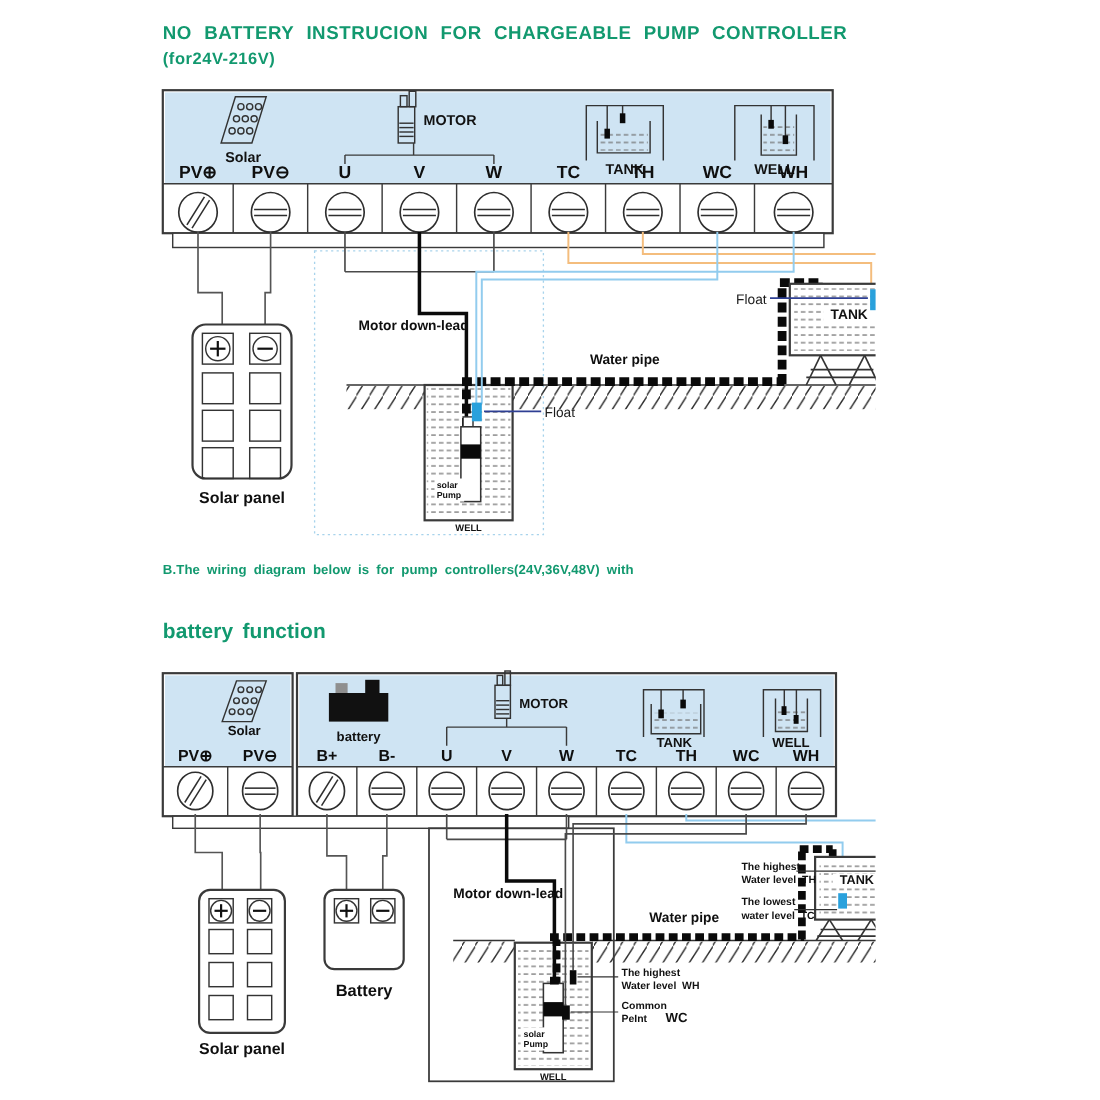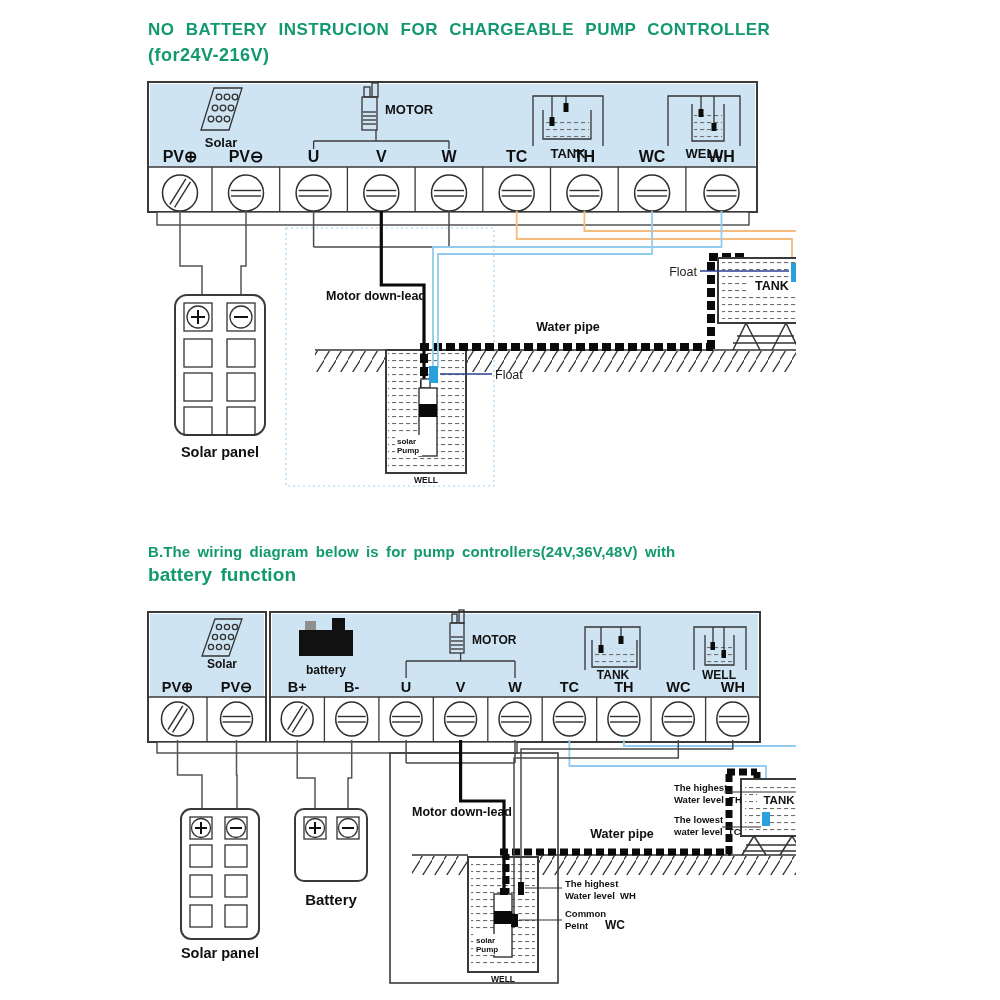--- a/index.html
+++ b/index.html
@@ -1,20 +1,20 @@
 <!DOCTYPE html>
 <html><head>
 <meta charset="utf-8">
 <style>
   html,body{margin:0;background:#fff}
   .stage{position:relative;width:796px;height:1000px;background:#fff;font-family:"Liberation Sans",sans-serif;overflow:hidden}
   .title{position:absolute;left:148px;color:#12996f;font-weight:bold;white-space:nowrap}
   .title-a1{top:20px;font-size:17px;letter-spacing:.5px;word-spacing:6px}
-  .title-a2{top:45px;font-size:18px;letter-spacing:.5px}
-  .title-b1{top:543px;font-size:15px;letter-spacing:.1px;word-spacing:3px}
+  .title-a2{top:45px;font-size:15px;letter-spacing:.5px}
+  .title-b1{top:511px;font-size:12px;letter-spacing:.1px;word-spacing:3px}
   .title-b2{top:564px;font-size:19px;letter-spacing:.1px;word-spacing:3px}
   svg{position:absolute;left:0;top:0}
   .box{fill:#fff;stroke:#3a3a3a;stroke-width:2}
   .cl{stroke:#3a3a3a;stroke-width:1.3;fill:none}
   .strip{fill:#fff;stroke:#3a3a3a;stroke-width:1.3}
   .screw{fill:#fff;stroke:#2e2e2e;stroke-width:1.5}
   .slot{stroke:#2e2e2e;stroke-width:1.4}
   .icon{fill:none;stroke:#333;stroke-width:1.3}
   .wire{fill:none;stroke:#555;stroke-width:1.5}
   .wire-dk{fill:none;stroke:#4a4a4a;stroke-width:1.5}

